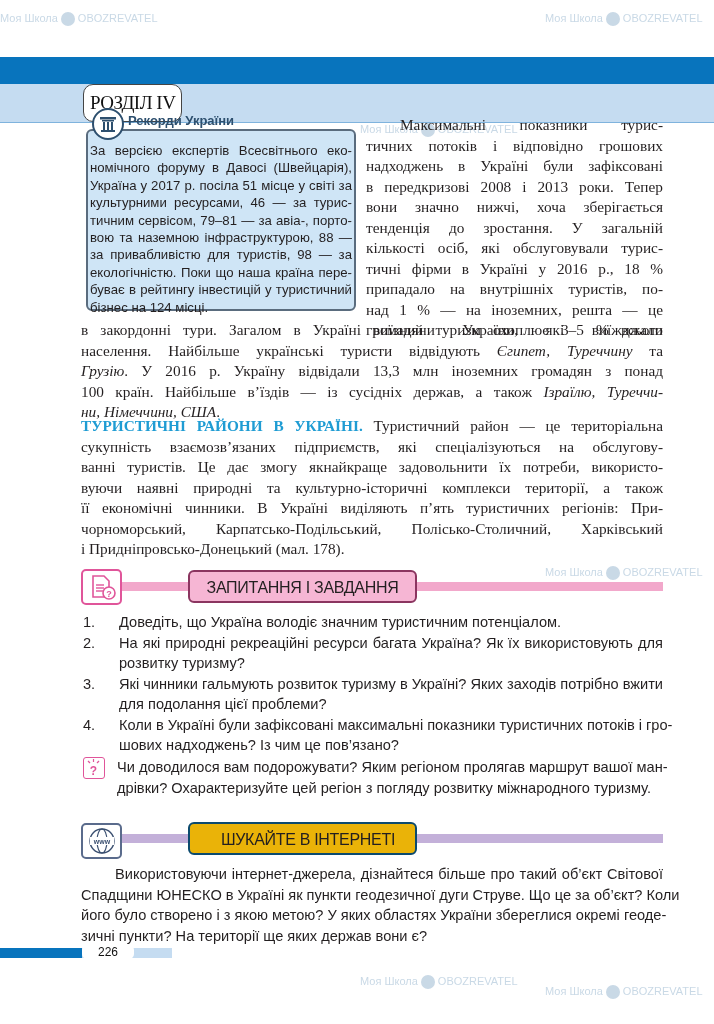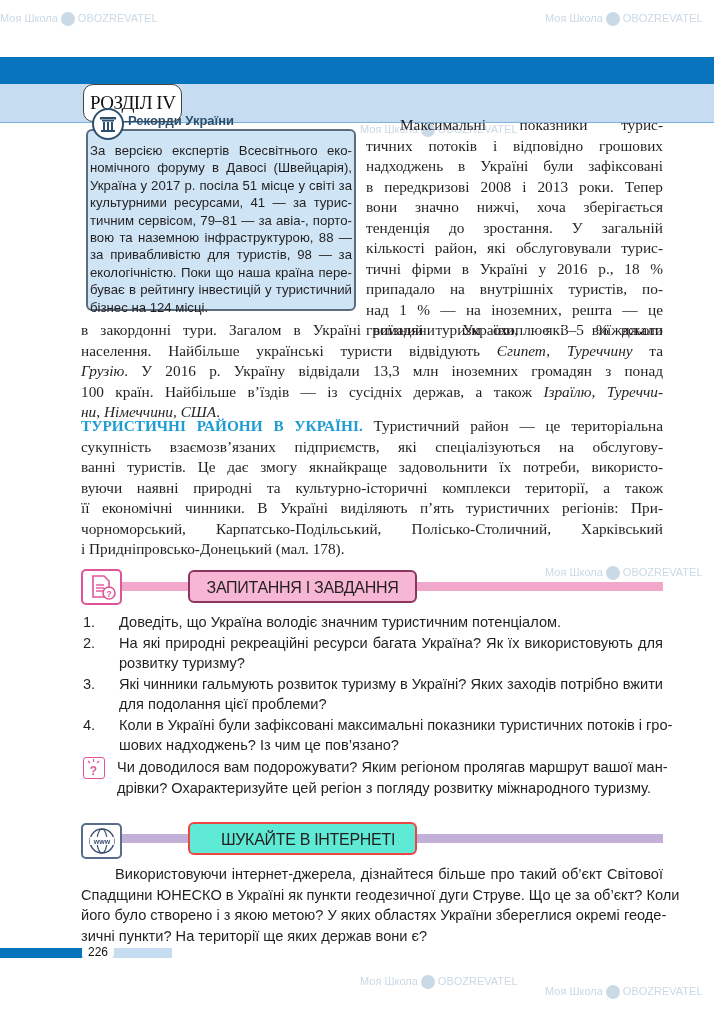--- a/index.html
+++ b/index.html
@@ -29,21 +29,21 @@
   .banner-stripe { position: absolute; left: 100px; width: 563px; height: 9px; }
   .banner-icon { position: absolute; left: 81px; width: 41px; height: 36px; border-radius: 5px; background: #fff; display: flex; align-items: center; justify-content: center; }
   .banner-label { position: absolute; height: 33px; border-radius: 6px; font-family: "Liberation Sans", sans-serif; font-weight: normal; font-size: 16px; line-height: 31px; text-align: center; color: #231f20; letter-spacing: -0.3px; }
 
   .qa { font-family: "Liberation Sans", sans-serif; font-size: 14.6px; line-height: 20.5px; color: #231f20; }
   .q-item { position: relative; padding-left: 38px; }
   .q-num { position: absolute; left: 2px; top: 0; }
 
   .page-dark { position: absolute; left: 0; top: 948px; width: 82px; height: 10px; background: #0874bd; }
   .page-light { position: absolute; left: 82px; top: 948px; width: 90px; height: 10px; background: #c5dcf1; }
-  .page-num { position: absolute; left: 82px; top: 945px; font-family: "Liberation Sans", sans-serif; font-size: 12px; line-height: 14px; color: #111; background: #fff; border-radius: 5px; padding: 0 6px; }
+  .page-num { position: absolute; left: 82px; top: 945px; font-family: "Liberation Sans", sans-serif; font-size: 12px; line-height: 14px; color: #111; background: #fff; border-radius: 5px; padding: 0 16px; }
 
   .wm { position: absolute; font-family: "Liberation Sans", sans-serif; font-size: 11px; color: #c9d9e6; white-space: nowrap; pointer-events: none; }
   .wm b { display: inline-block; width: 14px; height: 14px; border-radius: 50%; background: #c9d9e6; vertical-align: middle; margin: 0 3px; }
 </style>
 </head>
 <body>
 
 <div>
   <span class="wm" style="left:0;top:12px"><span>Моя Школа</span><b></b><span>OBOZREVATEL</span></span>
   <span class="wm" style="left:545px;top:12px"><span>Моя Школа</span><b></b><span>OBOZREVATEL</span></span>
@@ -66,37 +66,37 @@
     <rect x="9" y="8" width="2" height="8" fill="#2d4f6e"></rect>
     <rect x="13" y="8" width="2" height="8" fill="#2d4f6e"></rect>
     <rect x="3" y="16" width="14" height="2" fill="#2d4f6e"></rect>
   </svg>
 </div>
 <div class="rec-title">Рекорди України</div>
 <div class="rec-text">
   <span class="line">За версією експертів Всесвітнього еко-</span>
   <span class="line">номічного форуму в Давосі (Швейцарія),</span>
   <span class="line">Україна у 2017 р. посіла 51 місце у світі за</span>
-  <span class="line">культурними ресурсами, 41 — за турис-</span>
+  <span class="line">культурними ресурсами, 46 — за турис-</span>
   <span class="line">тичним сервісом, 79–81 — за авіа-, порто-</span>
   <span class="line">вою та наземною інфраструктурою, 88 —</span>
   <span class="line">за привабливістю для туристів, 98 — за</span>
   <span class="line">екологічністю. Поки що наша країна пере-</span>
   <span class="line">буває в рейтингу інвестицій у туристичний</span>
   <span class="line last">бізнес на 124 місці.</span>
 </div>
 
 <div class="right-col serif-text">
   <span class="line" style="padding-left:34px">Максимальні показники турис-</span>
   <span class="line">тичних потоків і відповідно грошових</span>
   <span class="line">надходжень в Україні були зафіксовані</span>
   <span class="line">в передкризові 2008 і 2013 роки. Тепер</span>
   <span class="line">вони значно нижчі, хоча зберігається</span>
   <span class="line">тенденція до зростання. У загальній</span>
-  <span class="line">кількості район, які обслуговували турис-</span>
+  <span class="line">кількості осіб, які обслуговували турис-</span>
   <span class="line">тичні фірми в Україні у 2016 р., 18 %</span>
   <span class="line">припадало на внутрішніх туристів, по-</span>
   <span class="line">над 1 % — на іноземних, решта — це</span>
   <span class="line">громадяни України, які виїжджали</span>
 </div>
 
 <div class="full-col serif-text" style="top:320px">
   <span class="line">в закордонні тури. Загалом в Україні виїзний туризм охоплює 3–5 % всього</span>
   <span class="line"><span>населення. Найбільше українські туристи відвідують </span><i>Єгипет, Туреччину</i><span> та</span></span>
   <span class="line"><i>Грузію</i><span>. У 2016 р. Україну відвідали 13,3 млн іноземних громадян з понад</span></span>
@@ -165,21 +165,21 @@
 <div class="banner-stripe" style="top:834px; background:#c3b0d9;"></div>
 <div class="banner-icon" style="top:823px; border:2px solid #5a6b8c;">
   <svg width="30" height="30" viewBox="0 0 30 30">
     <circle cx="15" cy="15" r="12" fill="#fff" stroke="#3a4f70" stroke-width="1.4"></circle>
     <ellipse cx="15" cy="15" rx="5" ry="12" fill="none" stroke="#3a4f70" stroke-width="1.1"></ellipse>
     <line x1="3" y1="15" x2="27" y2="15" stroke="#3a4f70" stroke-width="0.8"></line>
     <rect x="3" y="11" width="24" height="8" fill="#fff"></rect>
     <text x="15" y="18" font-size="7" text-anchor="middle" fill="#3a4f70" font-family="Liberation Sans, sans-serif" font-weight="bold">www</text>
   </svg>
 </div>
-<div class="banner-label" style="left:188px; top:822px; width:229px; background:#5eead4; border:2px solid #ef4444;padding-left:11px;">ШУКАЙТЕ В ІНТЕРНЕТІ</div>
+<div class="banner-label" style="left:188px; top:822px; width:229px; background:#eab308; border:2px solid #0c4a6e;padding-left:11px;">ШУКАЙТЕ В ІНТЕРНЕТІ</div>
 
 <div class="full-col qa" style="top:864px">
   <span class="line" style="padding-left:34px">Використовуючи інтернет-джерела, дізнайтеся більше про такий об’єкт Світової</span>
   <span class="line">Спадщини ЮНЕСКО в Україні як пункти геодезичної дуги Струве. Що це за об’єкт? Коли</span>
   <span class="line">його було створено і з якою метою? У яких областях України збереглися окремі геоде-</span>
   <span class="line last">зичні пункти? На території ще яких держав вони є?</span>
 </div>
 
 <div class="page-dark"></div>
 <div class="page-light"></div>

